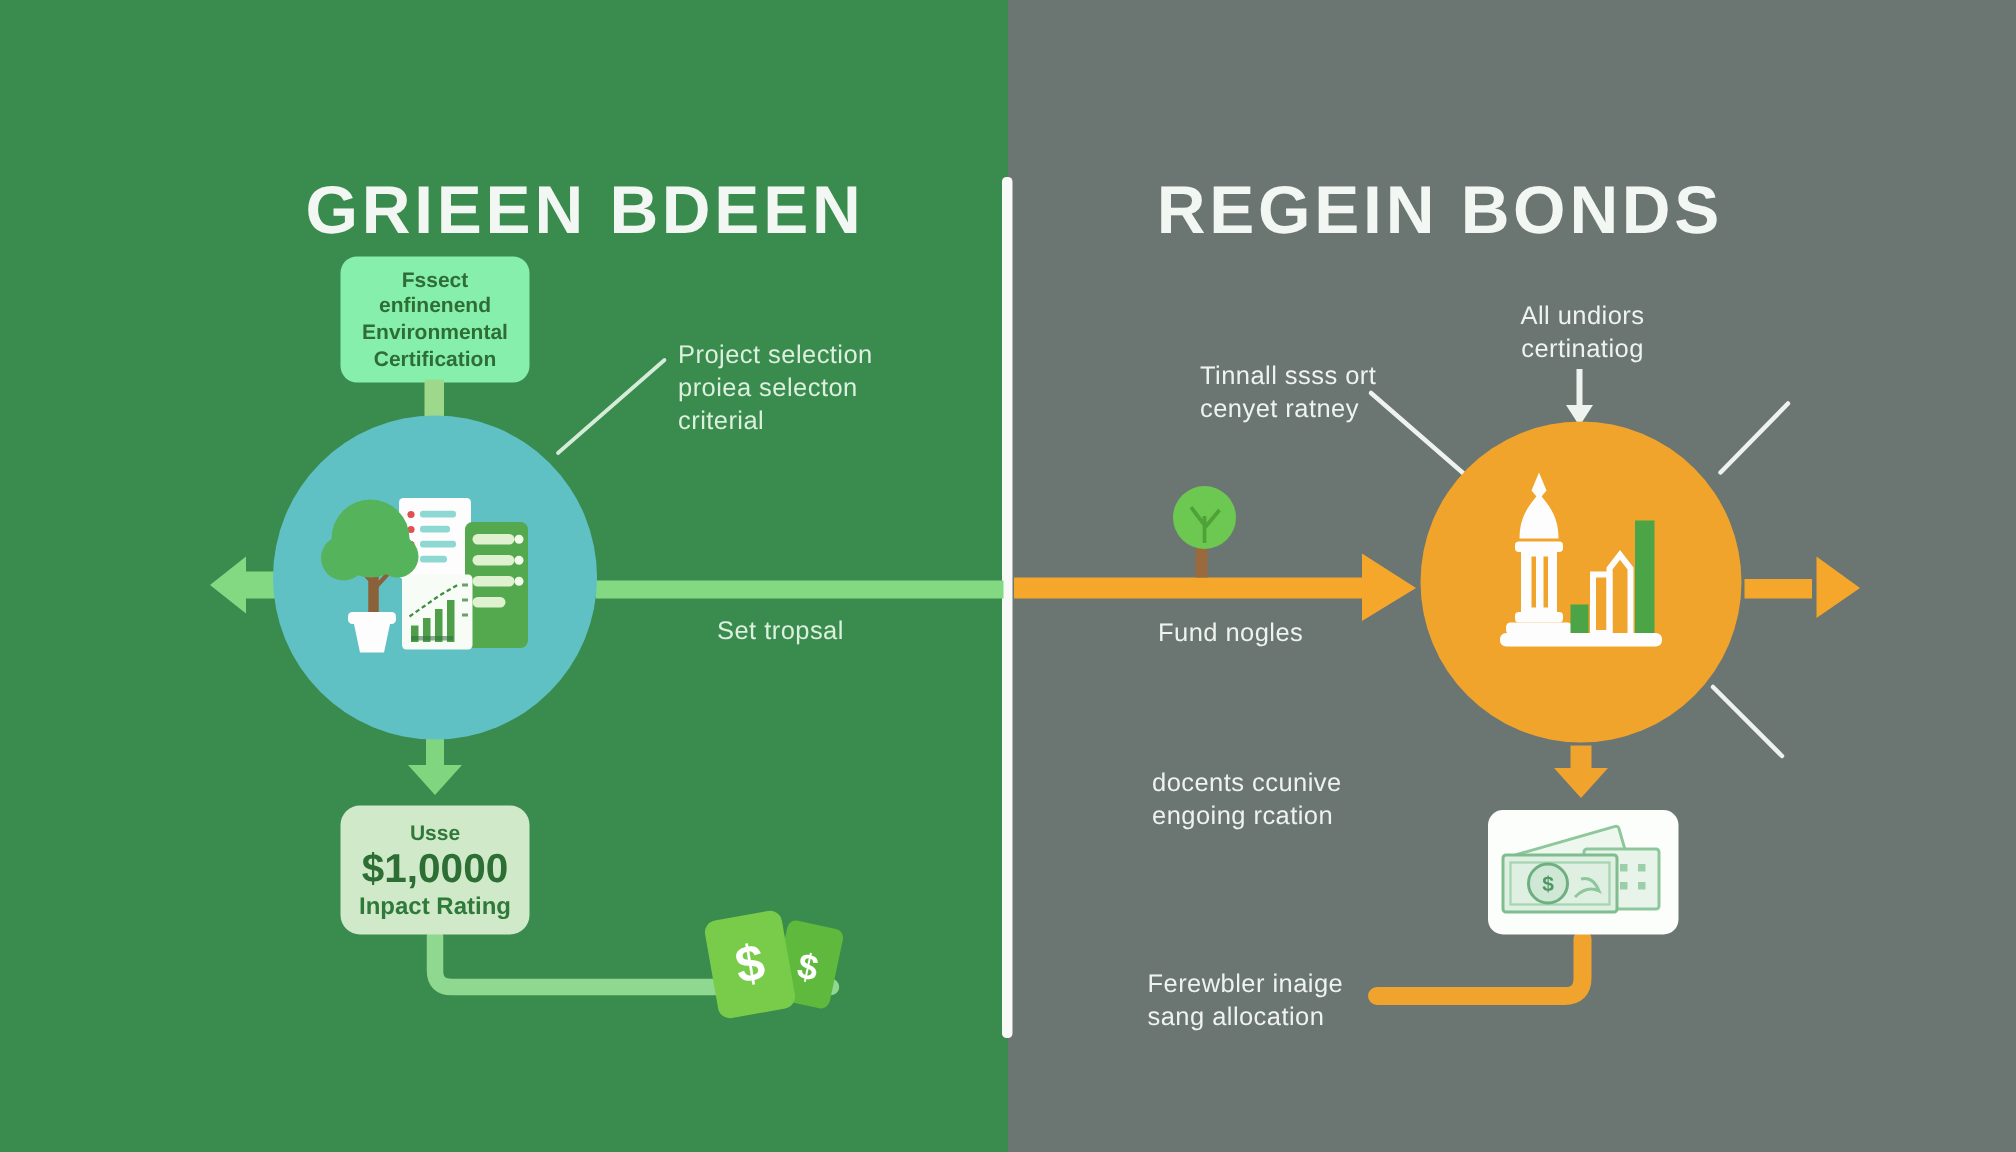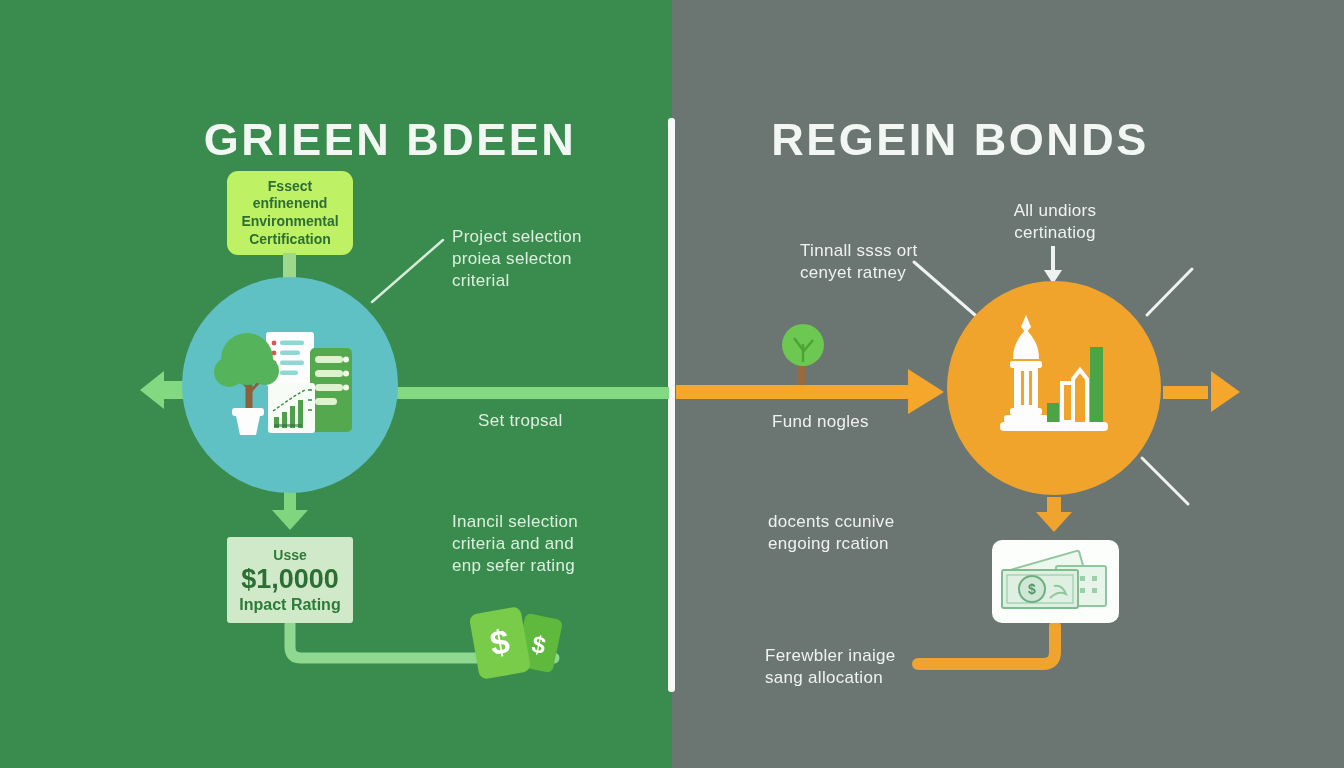--- a/index.html
+++ b/index.html
@@ -13,26 +13,26 @@
            background:#f7faf7;border-radius:3px;}
   .title{position:absolute;top:114px;font-size:45px;font-weight:bold;
          letter-spacing:2.5px;color:#f3f7f3;text-align:center;white-space:nowrap;}
   #title-left{left:60px;width:660px;}
   #title-right{left:680px;width:560px;}
   .note{position:absolute;font-size:17px;line-height:1.3;letter-spacing:.3px;}
   .note.mint{color:#dcf0de;}
   .note.white{color:#eff3f0;}
   .flow-label{position:absolute;font-size:17px;letter-spacing:.3px;}
   #sign-box{position:absolute;left:227px;top:171px;width:126px;height:84px;
-            background:#bef264;border-radius:11px;display:flex;flex-direction:column;
+            background:#86efac;border-radius:11px;display:flex;flex-direction:column;
             justify-content:center;text-align:center;font-size:14px;line-height:1.26;
             font-weight:bold;color:#2e6e35;}
   #sign-stem{position:absolute;left:283px;top:253px;width:13px;height:27px;background:#9ed88b;}
   #use-box{position:absolute;left:227px;top:537px;width:126px;height:86px;
-           background:#cfe9c9;border-radius:3px;display:flex;flex-direction:column;
+           background:#cfe9c9;border-radius:13px;display:flex;flex-direction:column;
            justify-content:center;text-align:center;color:#2f7a3a;}
   #use-box .small{font-size:14px;font-weight:bold;}
   #use-box .amount{font-size:27px;font-weight:bold;color:#2d6e35;margin:1px 0;}
   #use-box .label{font-size:16px;font-weight:bold;}
   #teal-circle{position:absolute;left:182px;top:277px;width:216px;height:216px;
                border-radius:50%;background:#60c1c5;}
   #orange-circle{position:absolute;left:947px;top:281px;width:214px;height:214px;
                  border-radius:50%;background:#f0a42c;}
   #note-card{position:absolute;left:992px;top:540px;width:127px;height:83px;
              background:#fcfefc;border-radius:10px;}
@@ -136,25 +136,20 @@
         <circle cx="47" cy="95" r="15" fill="#55b35c"></circle>
         <circle cx="83" cy="94" r="14" fill="#55b35c"></circle>
         <rect x="50" y="131" width="32" height="8" rx="3" fill="#fdfdfd"></rect>
         <path d="M54,139 L78,139 L74,158 L58,158 Z" fill="#fdfdfd"></path>
       </g>
     </svg>
   </div>
 
   <div class="flow-label mint note" style="left:478px;top:410px;">Set tropsal</div>
 
-  <div class="note mint" style="left:452px;top:511px;width:180px;">
-    <div>Inancil selection</div>
-    <div>criteria and and</div>
-    <div>enp sefer rating</div>
-  </div>
 
   <div id="use-box">
     <div class="small">Usse</div>
     <div class="amount">$1,0000</div>
     <div class="label">Inpact Rating</div>
   </div>
 
   <svg class="abs" style="left:462px;top:598px;" width="110" height="90" viewBox="0 0 110 90">
     <g transform="rotate(12 77 45)">
       <rect x="58" y="18" width="38" height="54" rx="6" fill="#5fb93c"></rect>

